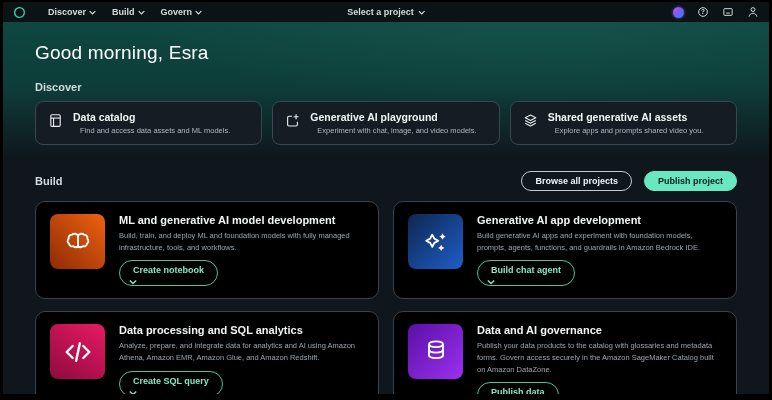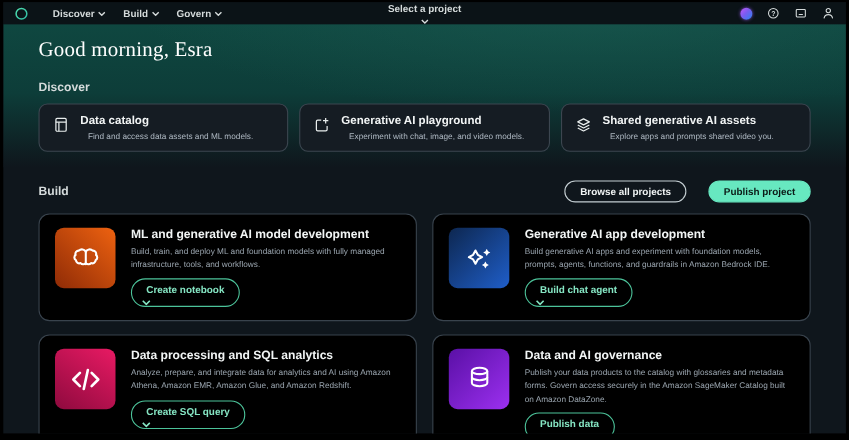--- a/index.html
+++ b/index.html
@@ -6,42 +6,42 @@
   html,body { width:772px; height:400px; overflow:hidden; }
   body { background:#000; font-family:"Liberation Sans","DejaVu Sans",sans-serif; }
   .frame { position:absolute; top:2px; left:3px; right:3px; bottom:6px; background:#0f161c; overflow:hidden; }
 
   
   .topbar { height:20px; background:#0b1317; display:flex; align-items:center; padding:0 10px; position:relative; }
   .topbar-left { display:flex; align-items:center; gap:16px; }
   .logo { width:13px; height:13px; display:flex; align-items:center; margin-right:6px; cursor:pointer; }
   .nav-item { display:flex; align-items:center; gap:3px; color:#d5dbdb; font-size:9px; font-weight:700; cursor:pointer; }
   .nav-item svg { margin-top:1px; }
-  .project-select { position:absolute; left:50%; transform:translateX(-50%); display:flex; align-items:center; gap:4px; color:#d5dbdb; font-size:9px; font-weight:700; cursor:pointer;flex-direction:column; }
+  .project-select { position:absolute; left:50%; transform:translateX(-50%); display:flex; align-items:center; gap:4px; color:#d5dbdb; font-size:9px; font-weight:700; cursor:pointer; }
   .topbar-right { margin-left:auto; display:flex; align-items:center; gap:13px; }
   .tb-icon { width:12px; height:12px; display:flex; align-items:center; justify-content:center; cursor:pointer; }
   .q-orb { width:11px; height:11px; border-radius:50%; background:linear-gradient(135deg,#b558f5 10%,#7a5cf0 45%,#3f7af0 85%); box-shadow:0 0 3px rgba(150,90,240,.8); }
 
   
   .hero { background:
       radial-gradient(90% 120% at 70% -10%, rgba(28,94,84,.55) 0%, rgba(28,94,84,0) 60%),
       linear-gradient(180deg,#0f4740 0%,#0d3d39 48%,#0f161c 100%);
       padding:13px 32px 14px; }
-  .greeting { color:#ffffff; font-size:19px; font-weight:400; letter-spacing:.2px; margin-top:0;font-family:Liberation Serif, serif; }
+  .greeting { color:#ffffff; font-size:19px; font-weight:400; letter-spacing:.2px; margin-top:7px; }
   .section-label { color:#d5dbdb; font-size:11px; font-weight:700; margin-top:17px; }
   .discover-row { display:flex; gap:10px; margin-top:8px; }
   .d-card { flex:1; background:#151c23; border:1px solid #3c4650; border-radius:8px; padding:9px 12px; display:flex; gap:10px; align-items:flex-start; cursor:pointer; min-height:42px; }
   .d-card .ic { flex:0 0 auto; margin-top:2px; }
   .d-title { color:#f2f5f5; font-size:10.5px; font-weight:600; }
   .d-desc { color:#aeb8c2; font-size:7.5px; margin-top:3px;padding-left:7px; }
 
   
   .build { padding:0 32px; }
   .build-head { display:flex; align-items:center; margin-top:12px; }
-  .build-actions { margin-left:auto; display:flex; gap:20px; align-items:center; }
+  .build-actions { margin-left:auto; display:flex; gap:12px; align-items:center; }
   .btn { border-radius:999px; font-size:9px; font-weight:700; padding:4px 13px; cursor:pointer; border:1px solid transparent; background:none; font-family:inherit; }
   .btn-outline { border-color:#c3cdd1; color:#f0f4f4; }
   .btn-primary { background:#67e8c0; color:#0b1a16; border-color:#67e8c0; }
   .build-grid { display:grid; grid-template-columns:1fr 1fr; gap:12px 14px; margin-top:10px; }
   .b-card { background:#000000; border:1px solid #39434d; border-radius:10px; padding:12px 14px; display:flex; gap:14px; min-height:72px; }
   .tile { width:55px; height:55px; border-radius:8px; flex:0 0 auto; display:flex; align-items:center; justify-content:center; }
   .tile-0 { background:linear-gradient(225deg,#ee6210 0%,#8f2b06 100%); }
   .tile-1 { background:linear-gradient(135deg,#0d2750 0%,#1f5ec9 100%); }
   .tile-2 { background:linear-gradient(215deg,#e81a63 0%,#8e0a3e 100%); }
   .tile-3 { background:linear-gradient(135deg,#5a10a6 0%,#9c30f0 100%); }

